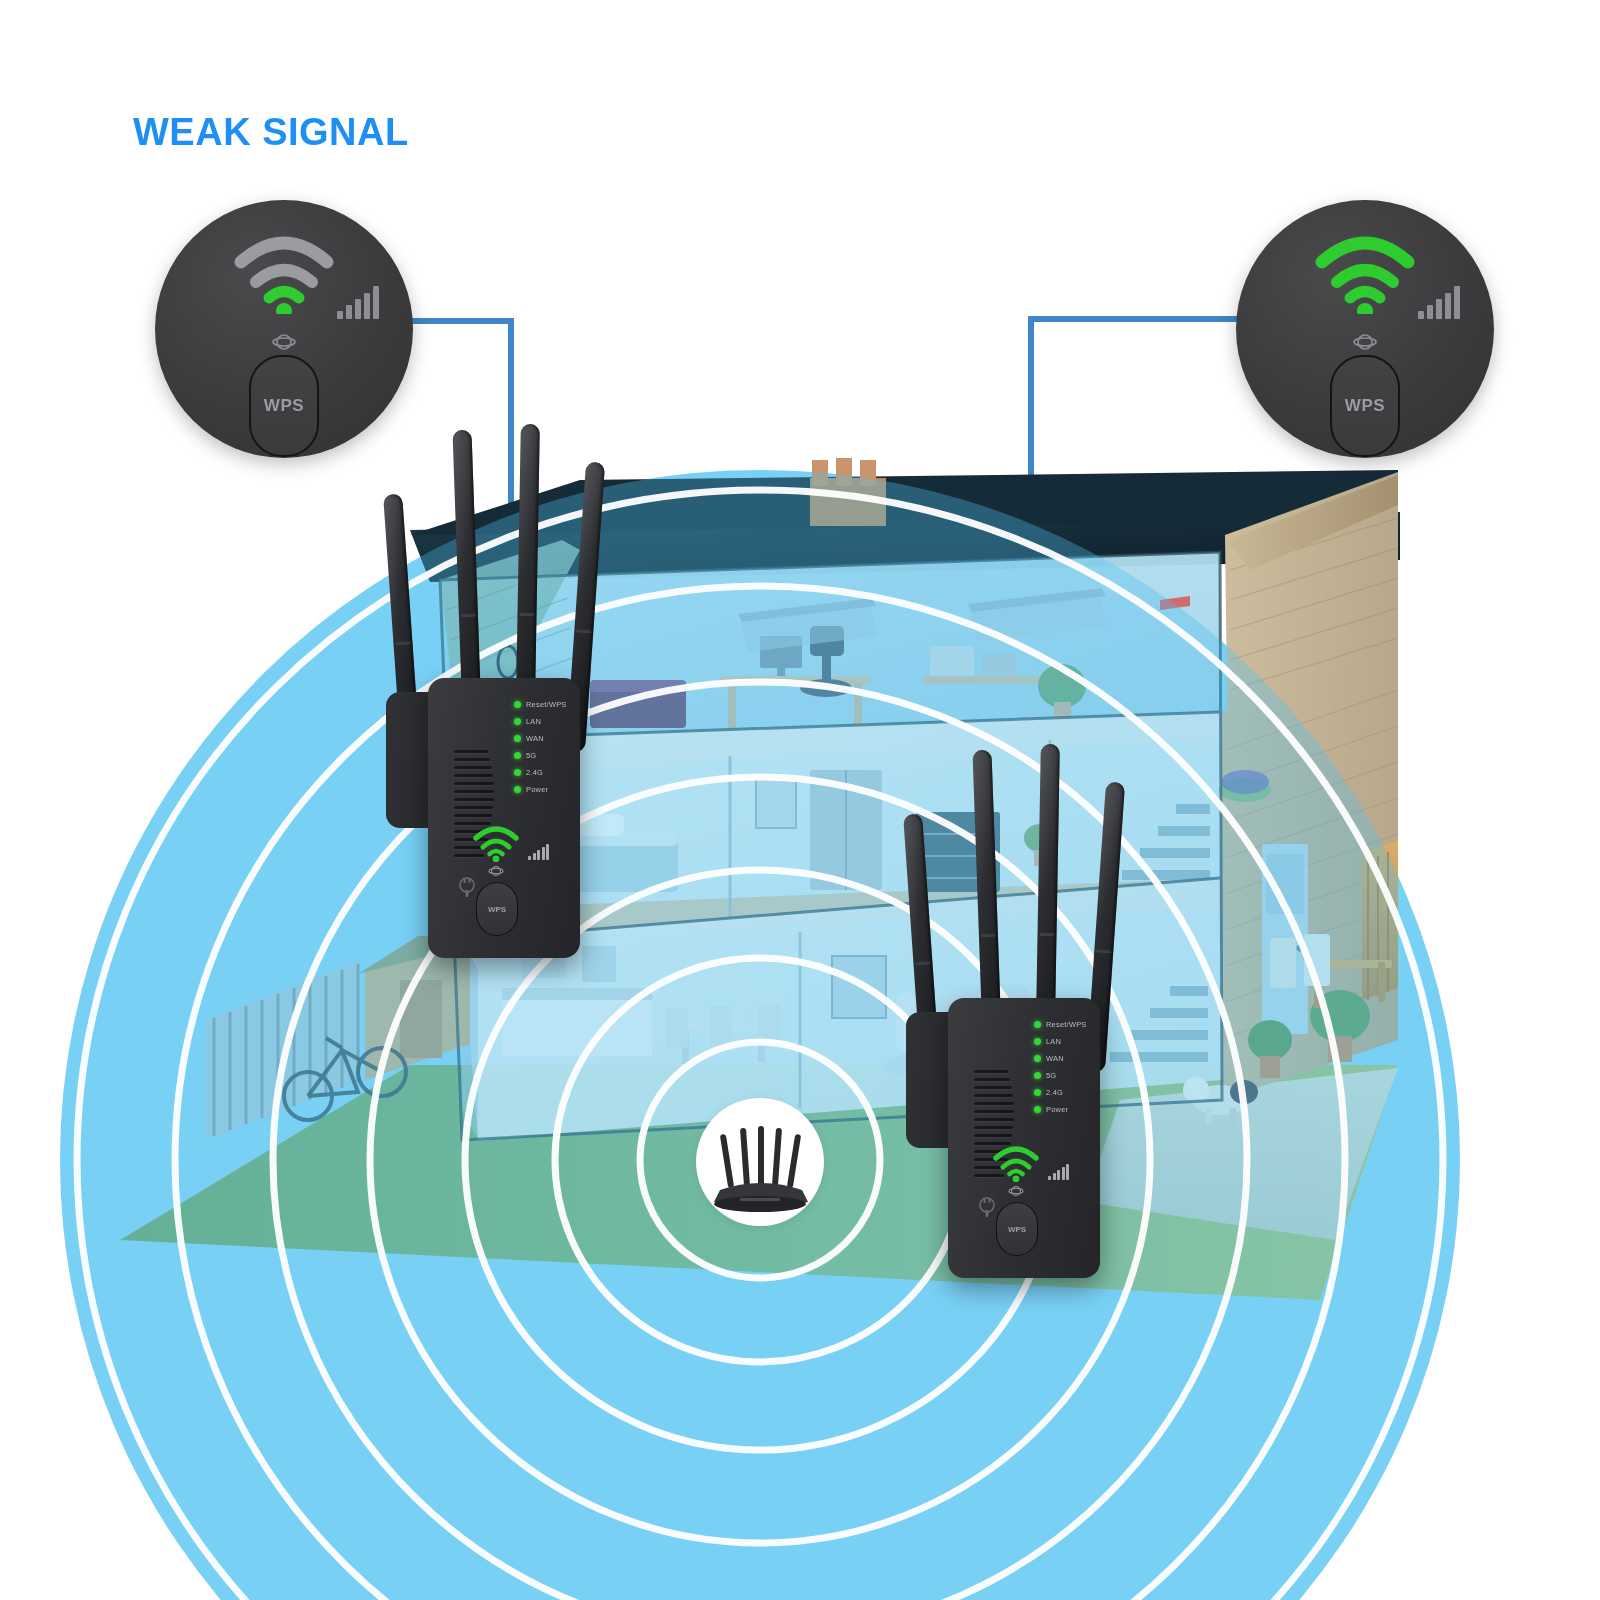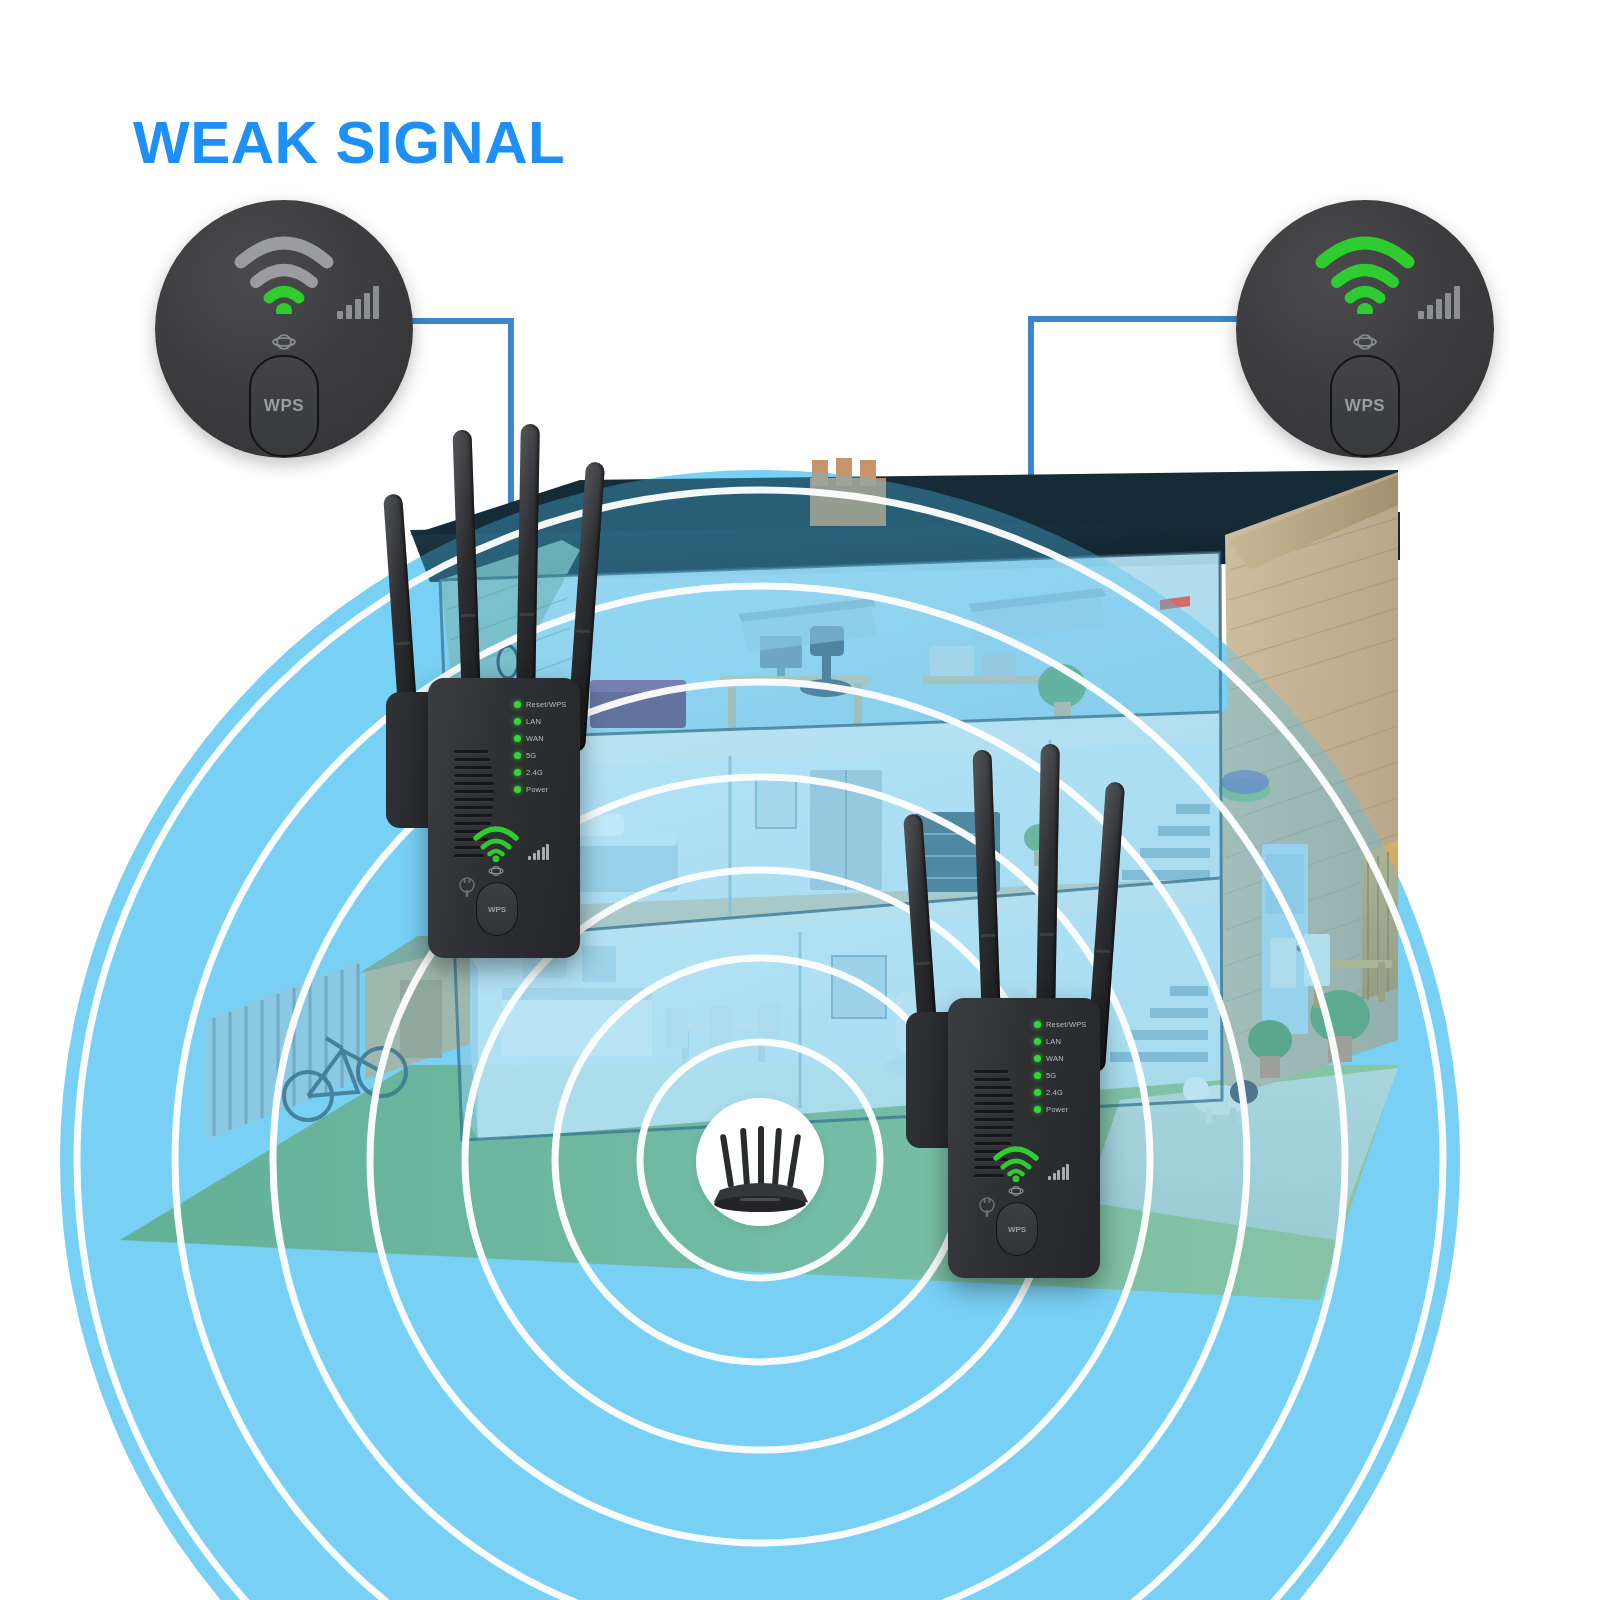--- a/index.html
+++ b/index.html
@@ -2,21 +2,21 @@
 <html><head>
 <meta charset="utf-8">
 <style>
   html,body{margin:0;padding:0;background:#fff;}
   body{width:1600px;height:1600px;overflow:hidden;
        font-family:"Liberation Sans","DejaVu Sans",sans-serif;}
   #stage{position:relative;width:1600px;height:1600px;background:#ffffff;overflow:hidden;}
 
   
   .heading{position:absolute;font-weight:700;letter-spacing:.5px;color:#1e90f5;
-           font-size:60px;line-height:1;white-space:nowrap;}
+           font-size:38px;line-height:1;white-space:nowrap;}
   #weak-title{left:133px;top:113px;}
   #good-title{left:1190px;top:113px;}
 
   
   .conn{position:absolute;background:#3d86c9;}
   #conn-left-h{left:292px;top:318px;width:222px;height:6px;}
   #conn-left-v{left:508px;top:318px;width:6px;height:318px;}
   #conn-right-h{left:1028px;top:316px;width:215px;height:6px;}
   #conn-right-v{left:1028px;top:316px;width:6px;height:790px;}
 

